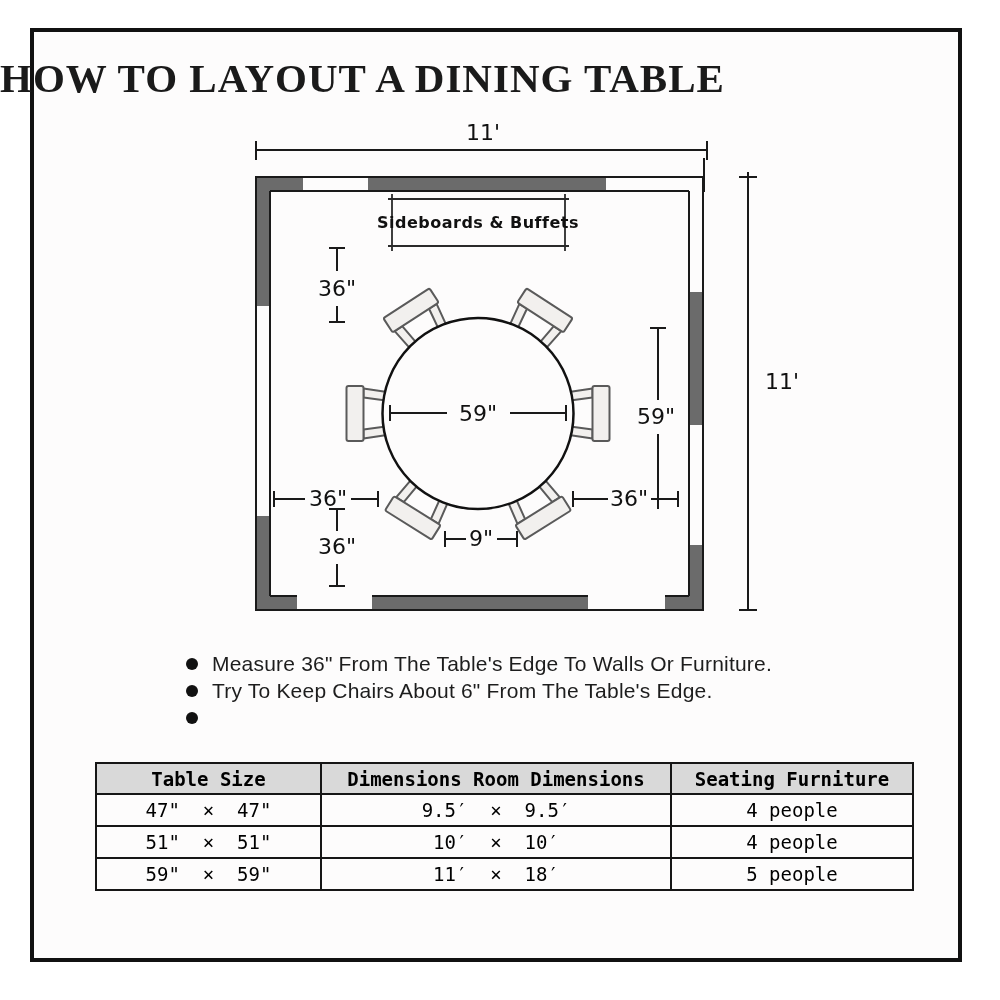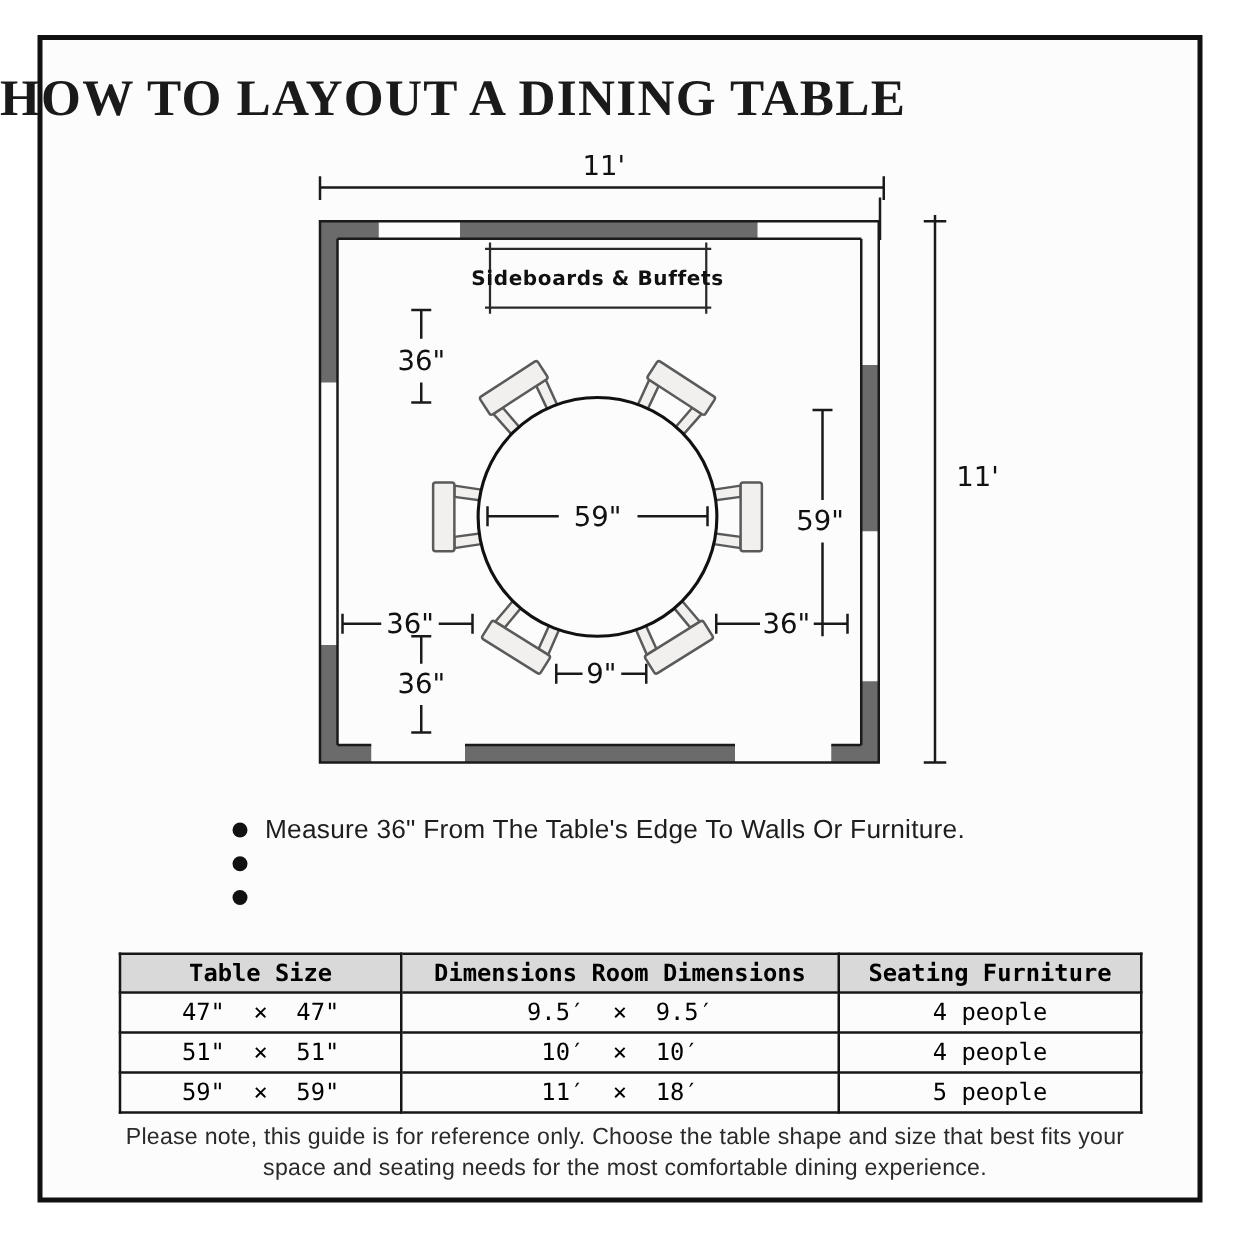--- a/index.html
+++ b/index.html
@@ -156,20 +156,21 @@
     <text class="dim-label" x="629" y="506" text-anchor="middle">36"</text>
   </svg>
 
   <div class="tips">
     <div class="tip">
       <span class="dot"></span>
       <span class="txt">Measure 36" From The Table's Edge To Walls Or Furniture.</span>
     </div>
     <div class="tip">
       <span class="dot"></span>
+      <span class="txt">Try To Keep Chairs About 6" From The Table's Edge.</span>
     </div>
     <div class="tip">
       <span class="dot"></span>
     </div>
   </div>
 
   <table class="size-table">
     <colgroup>
         <col style="width:225px">
         <col style="width:350px">
@@ -194,16 +195,13 @@
         <td>4 people</td>
       </tr>
       <tr>
         <td>59"  ×  59"</td>
         <td>11′  ×  18′</td>
         <td>5 people</td>
       </tr>
     </tbody>
   </table>
 
-  <div class="footnote">
-    <p>Please note, this guide is for reference only. Choose the table shape and size that best fits your space and seating needs for the most comfortable dining experience.</p>
-  </div>
 </div>
 
 </body></html>

